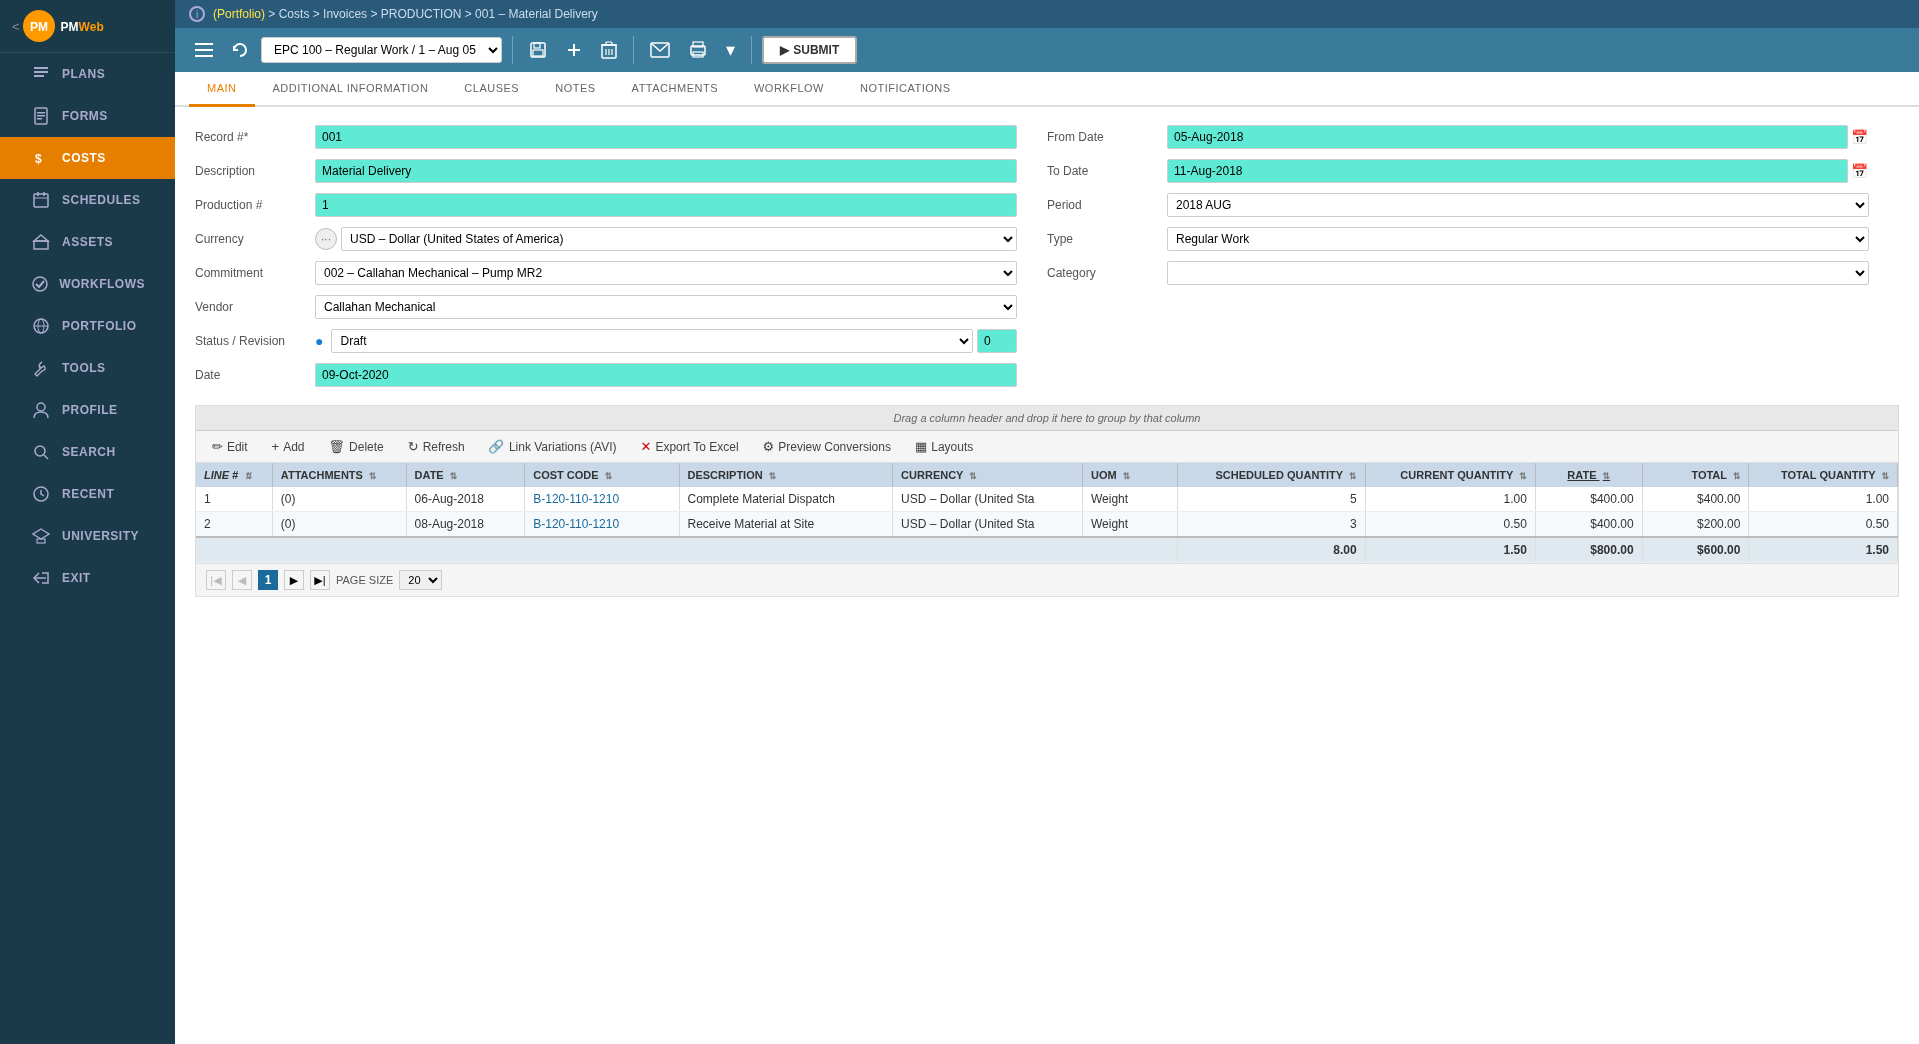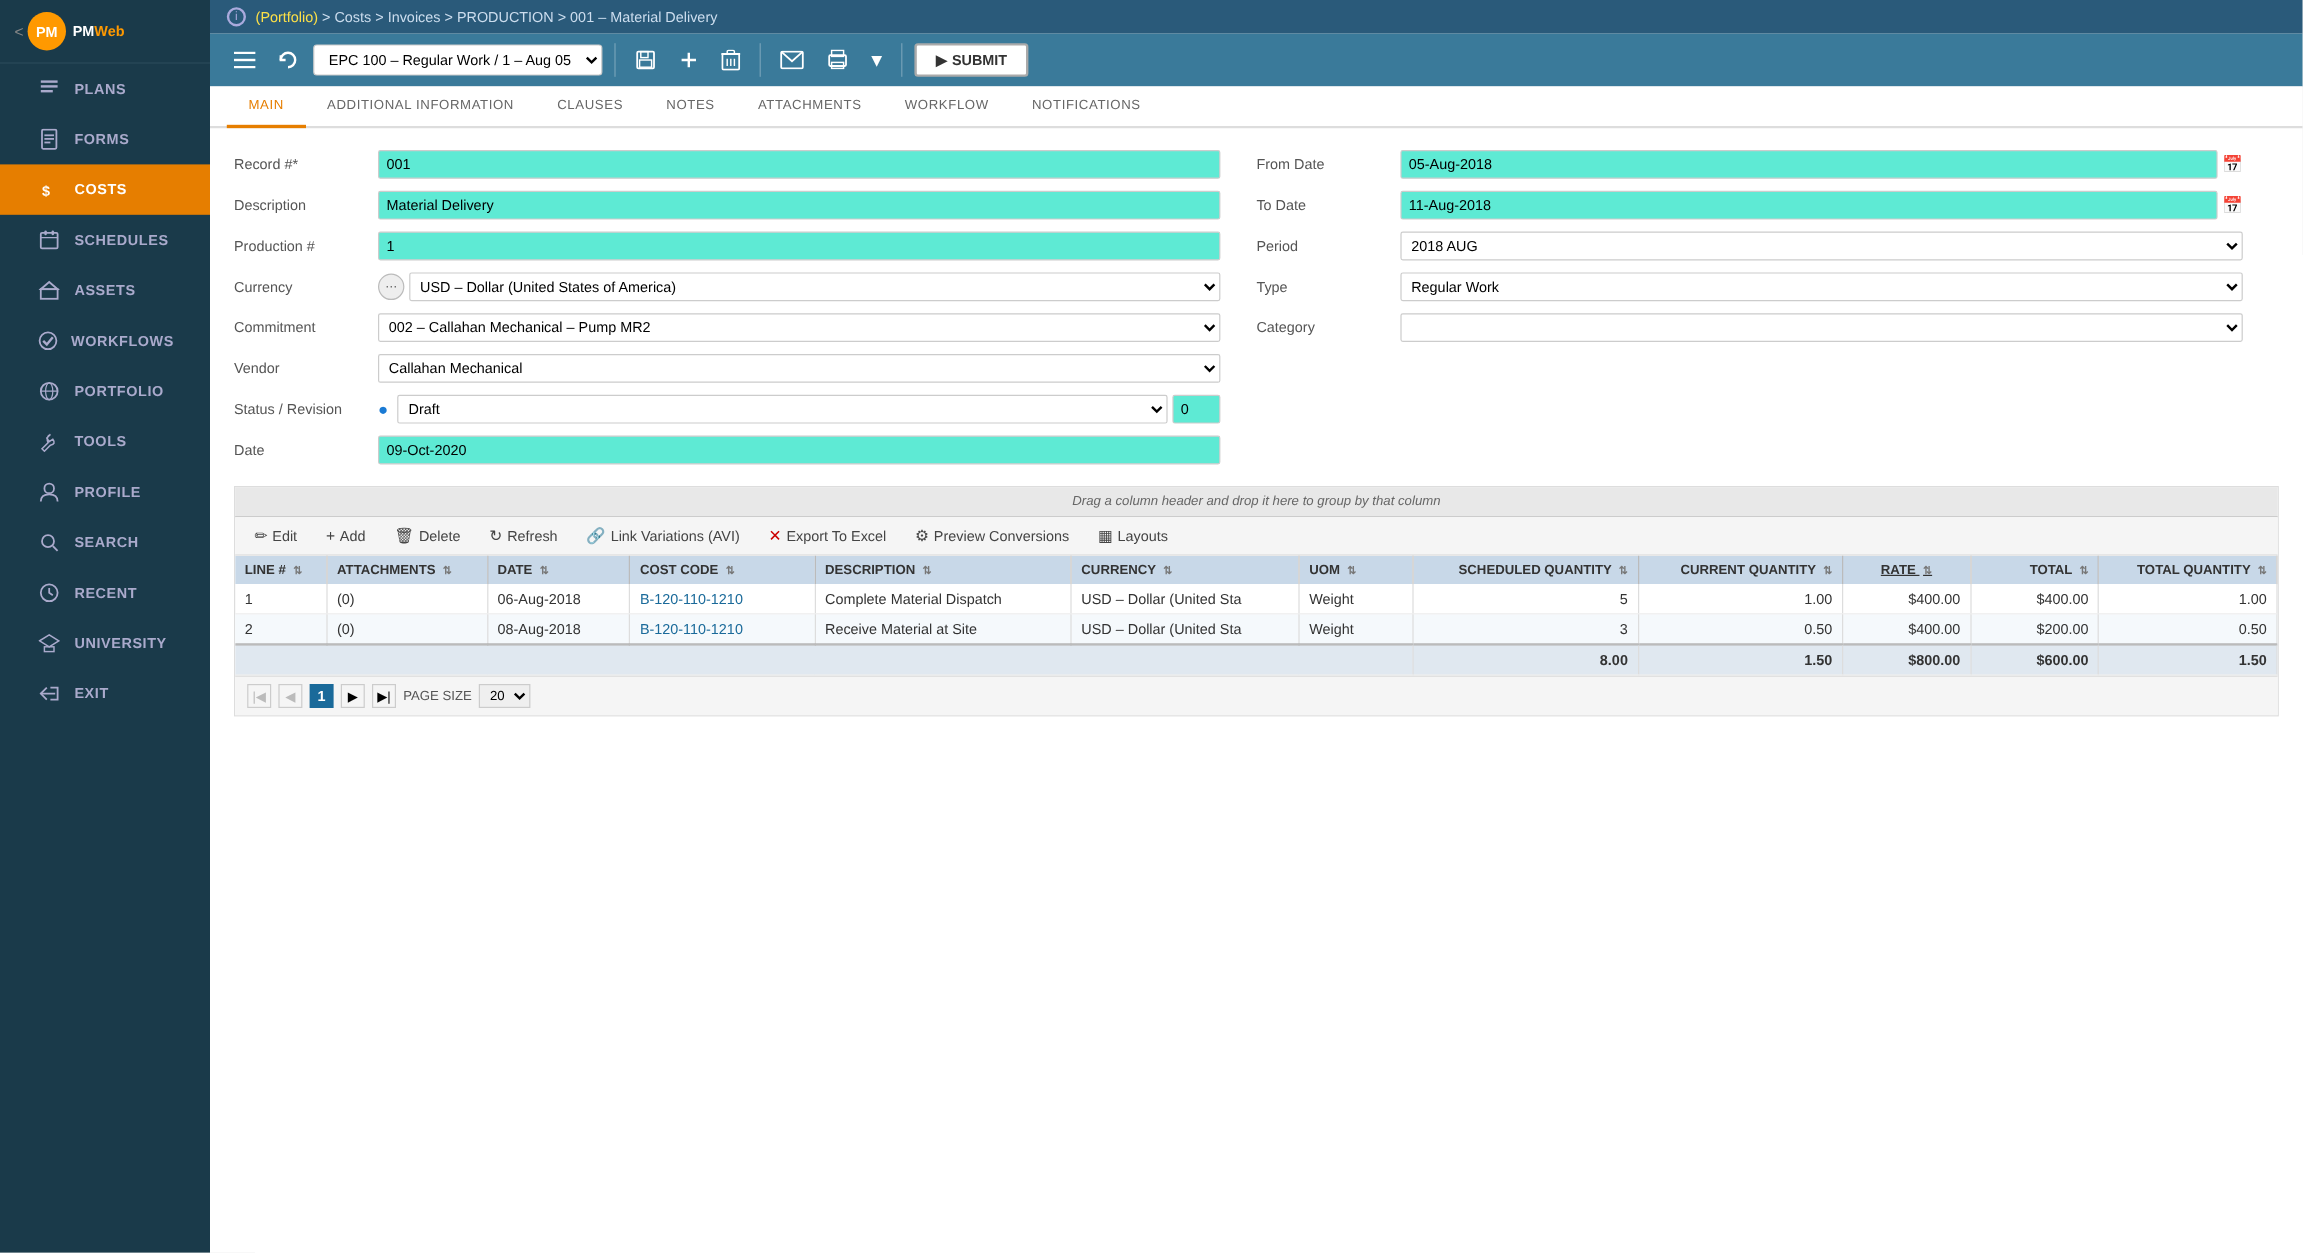--- a/index.html
+++ b/index.html
@@ -521,21 +521,21 @@
         <button class="grid-btn">
           <span class="btn-icon">▦</span>
           <span>Layouts</span>
         </button>
       </div>
 
       <div style="overflow-x:auto;">
         <table>
           <thead>
             <tr>
-              <th style="width:50px;">LINE # <span class="sort-icon">⇅</span></th>
+              <th style="width:50px;font-style:italic;">LINE # <span class="sort-icon">⇅</span></th>
               <th style="width:80px;">ATTACHMENTS <span class="sort-icon">⇅</span></th>
               <th style="width:100px;">DATE <span class="sort-icon">⇅</span></th>
               <th style="width:130px;">COST CODE <span class="sort-icon">⇅</span></th>
               <th style="width:180px;">DESCRIPTION <span class="sort-icon">⇅</span></th>
               <th style="width:160px;">CURRENCY <span class="sort-icon">⇅</span></th>
               <th style="width:80px;">UOM <span class="sort-icon">⇅</span></th>
               <th style="width:100px;text-align:right;">SCHEDULED QUANTITY <span class="sort-icon">⇅</span></th>
               <th style="width:100px;text-align:right;">CURRENT QUANTITY <span class="sort-icon">⇅</span></th>
               <th style="width:90px;text-align:center;text-decoration:underline;">RATE <span class="sort-icon">⇅</span></th>
               <th style="width:90px;text-align:right;">TOTAL <span class="sort-icon">⇅</span></th>

